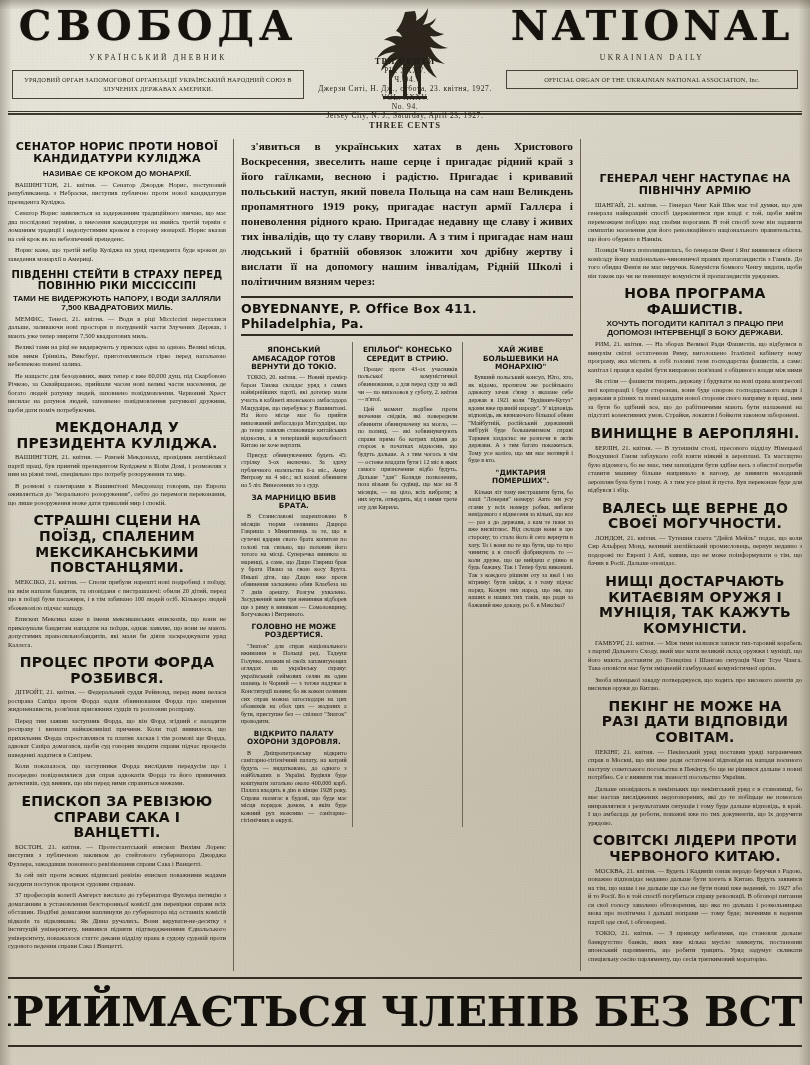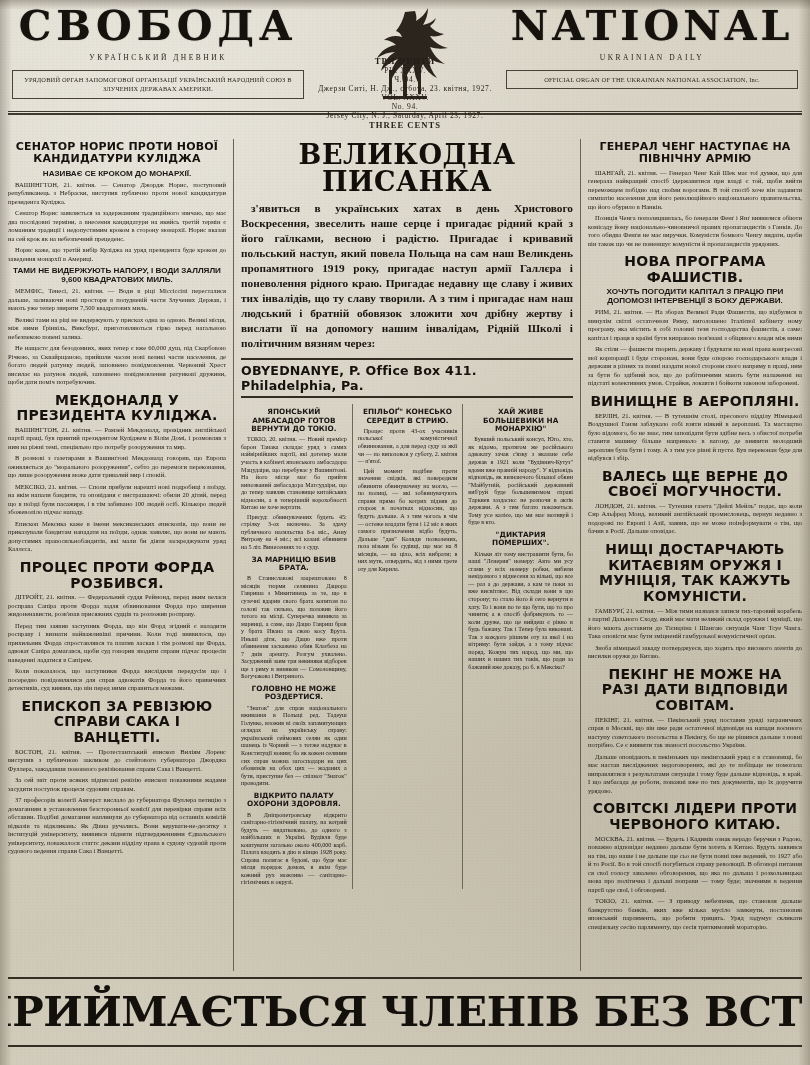--- a/index.html
+++ b/index.html
@@ -86,21 +86,21 @@
 
   
   .columns {
     display:flex;
     margin-top:5px;
     height:832px;
   }
   .col { box-sizing:border-box; }
   .col.c1 { width:225px; padding-right:7px; }
   .col.c2 { width:348px; padding:0 7px; border-left:1px solid #6b6354; border-right:1px solid #6b6354;}
-  .col.c3 { width:221px; padding-left:7px; }
+  .col.c3 { width:221px; padding-left:7px;margin-top:32px; }
 
   .hl {
     text-align:center;
     font-family:"DejaVu Sans", sans-serif;
     font-weight:700;
     line-height:1.12;
     color:#15110d;
     letter-spacing:.2px;
   }
   .hl.k1 { font-size:11px; margin:2px 0 3px 0; }
@@ -257,45 +257,46 @@
 
   <div class="columns">
 
     <div class="col c1">
       <div class="hl k1">СЕНАТОР НОРИС ПРОТИ НОВОЇ КАНДИДАТУРИ КУЛІДЖА</div>
       <div class="sub">НАЗИВАЄ СЕ КРОКОМ ДО МОНАРХІЇ.</div>
       <p class="tx">ВАШИНГТОН, 21. квітня. — Сенатор Джордж Норис, поступовий републиканець з Небраски, виступив публично проти нової кандидатури президента Куліджа.</p>
       <p class="tx">Сенатор Норис заявляється за задержанням традиційного звичаю, що має два послідовні терміни, а внесення кандидатури на якийсь третій термін є ломанням традиції і недопустимим кроком в сторону монархії. Норис вказав на сей крок як на небезпечний прецеденс.</p>
       <p class="tx">Норис каже, що третій вибір Куліджа на уряд президента буде кроком до заведення монархії в Америці.</p>
 
-      <div class="sub">ТАМИ НЕ ВИДЕРЖУЮТЬ НАПОРУ, І ВОДИ ЗАЛЛЯЛИ 9,600 КВАДРАТОВИХ МИЛЬ.</div>
+      <div class="hl k2">ПІВДЕННІ СТЕЙТИ В СТРАХУ ПЕРЕД ПОВІННЮ РІКИ МІССІССІПІ</div>
+      <div class="sub">ТАМИ НЕ ВИДЕРЖУЮТЬ НАПОРУ, І ВОДИ ЗАЛЛЯЛИ 7,500 КВАДРАТОВИХ МИЛЬ.</div>
       <p class="tx">МЕМФІС, Тенесі, 21. квітня. — Води в ріці Міссіссіпі пересталися дальше, заливаючи нові простори в полудневій части Злучених Держав, і мають уже тепер звиряти 7,500 квадратових миль.</p>
       <p class="tx">Великі тами на ріці не видержують у присках одна за одною. Великі місця, між ними Ґрінвіль, Виксбурґ, приготовляються гірко перед нагальною небезпекою повені залива.</p>
       <p class="tx">Не нащастє для безодомних, яких тепер є вже 60,000 душ, під Скарбовою Річкою, за Сквайрщаною, прийшли часом нові великі части населення, де богато людей ратунку людей, заповнено повідмовлення. Червоний Хрест висилає на ратунок людей, заповнено повідмовлення ратункові дружини, щоби дати поміч потребуючим.</p>
 
       <div class="hl k3">МЕКДОНАЛД У ПРЕЗИДЕНТА КУЛІДЖА.</div>
       <p class="tx">ВАШИНГТОН, 21. квітня. — Рамзей Мекдоналд, провідник англійської партії праці, був приятий президентом Куліджем в Білім Домі, і розмовляв з ним на ріжні темі, спеціяльно про потребу розоруження та мир.</p>
       <p class="tx">В розмові з газетярами в Вашинґтоні Мекдоналд говорив, що Европа оживляється до "морального розоруження", себто до перемоги переконання, що лише розоруження може дати тривалий мир і спокій.</p>
 
+      <div class="hl k3">СТРАШНІ СЦЕНИ НА ПОЇЗД, СПАЛЕНИМ МЕКСИКАНСЬКИМИ ПОВСТАНЦЯМИ.</div>
       <p class="tx">МЕКСІКО, 21. квітня. — Споли прибули нарешті нові подробиці з поїзду, на якім напали бандити, та оповіданя є вистрашаючі: обили 20 дітий, перед що в поїзді були пасажири, і в тім забивано 100 людей осіб. Кількоро людей збожеволіло підчас нападу.</p>
       <p class="tx">Епископ Мексика каже в імени мексиканських епископів, що вони не приказували бандитам нападати на поїзди, однак заявляє, що вони не мають допустимих правосильнобандитів, які мали би діяти заскреджувати уряд Каллєса.</p>
 
       <div class="hl k3">ПРОЦЕС ПРОТИ ФОРДА РОЗБИВСЯ.</div>
       <p class="tx">ДІТРОЙТ, 21. квітня. — Федеральний суддя Реймонд, перед яким велася росправа Сапіра проти Форда задля обвинювання Форда про ширення жидоненависти, розв'язав присяжних судців та розложив росправу.</p>
       <p class="tx">Перед тим заявив заступник Форда, що він Форд згідний є наладити росправу і визнати найважливіші причини. Коли тоді виявилося, що прихильник Форда спроставлявся та платив ласкав і тім розмові ще Форда, адвокат Сапіра домагався, щоби суд говорив зводити справи підчас процесів наведенні ладатися в Сапірем.</p>
       <p class="tx">Коли показалося, що заступники Форда вислідили передусім що і посередно повідомлялися для справ адвокатів Форда та його привичних детективів, суд виявив, що він перед ними справиться межами.</p>
 
       <div class="hl k3">ЕПИСКОП ЗА РЕВІЗЮЮ СПРАВИ САКА І ВАНЦЕТТІ.</div>
       <p class="tx">БОСТОН, 21. квітня. — Протестантський епископ Виліям Лоренс виступив з публичною закликом до стейтового губернатора Джорджа Фуллера, зажадавши поновного ревізіювання справи Сака і Ванцетті.</p>
       <p class="tx">За сей звіт проти всяких підписані ревізію епископ поважними жадами засудити поступок процеси судовим справам.</p>
       <p class="tx">37 професорів колегії Амгерст вислало до губернатора Фуллера петицію з домаганням в установлення безсторонньої комісії для перевірки справи всіх обставин. Подібні домагання наплинули до губернатора від останніх комісій відказів та відкликань: Як Дівна ручались. Вони керувати-не-десятку з інституцій університету, виявився підняти підтвердженнями Єдвальського університету, поважалося статтє декани відділу права в судову судовій проти судового ведення справи Сака і Ванцетті.</p>
     </div>
 
     <div class="col c2">
-      <div class="feature-head">ВЕЛИКОДНА ПИСАНКА</div>
       <div class="feature-body">
         <span class="ind">з'явиться в українських хатах в день Христового Воскресення, звеселить наше серце і пригадає рідний край з його гаїлками, весною і радістю. Пригадає і кривавий польський наступ, який повела Польща на сам наш Великдень пропамятного 1919 року, пригадає наступ армії Галлєра і поневолення рідного краю. Пригадає недавну ще славу і живих тих інвалідів, що ту славу творили. А з тим і пригадає нам наш людський і братній обовязок зложити хоч дрібну жертву і вислати її на допомогу нашим інвалідам, Рідній Школі і політичним вязням через:</span>
       </div>
       <div class="addr-bar">OBYEDNANYE, P. Office Box 411. Philadelphia, Pa.</div>
 
       <div class="mini-cols">
         <div class="mc" style="width:33.34%">
           <div class="mh">ЯПОНСЬКИЙ АМБАСАДОР ГОТОВ ВЕРНУТИ ДО ТОКІО.</div>
           <p class="mx">ТОКІО, 20. квітня. — Новий премієр барон Танака складає уряд з самих найвірнійших партії, які дотепер мали участь в кабінеті японського амбасадора Мацудаіри, що перебуває у Вашинґтоні. На його місце має бо прийти випозваний амбасадора Матсудаіри, що до тепер заявляв становище китайських відносин, а в теперішній ворохобності Китаю не хоче вертати.</p>
           <p class="mx">Присуд: обвинувачених будеть 45: стрілку 3-ох включно. За здачу публичного насильства 6-а міс., Анну Витрову на 4 міс.; всі казані обвиняти на 5 літ. Винесеннях то з суду.</p>

